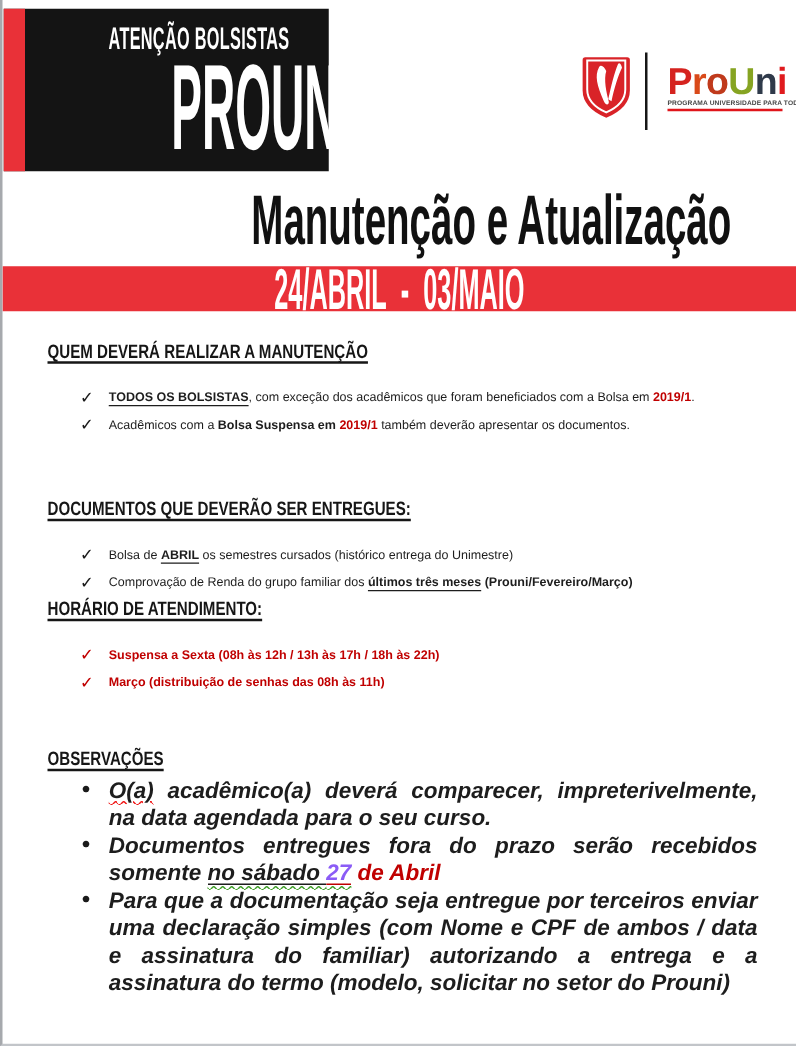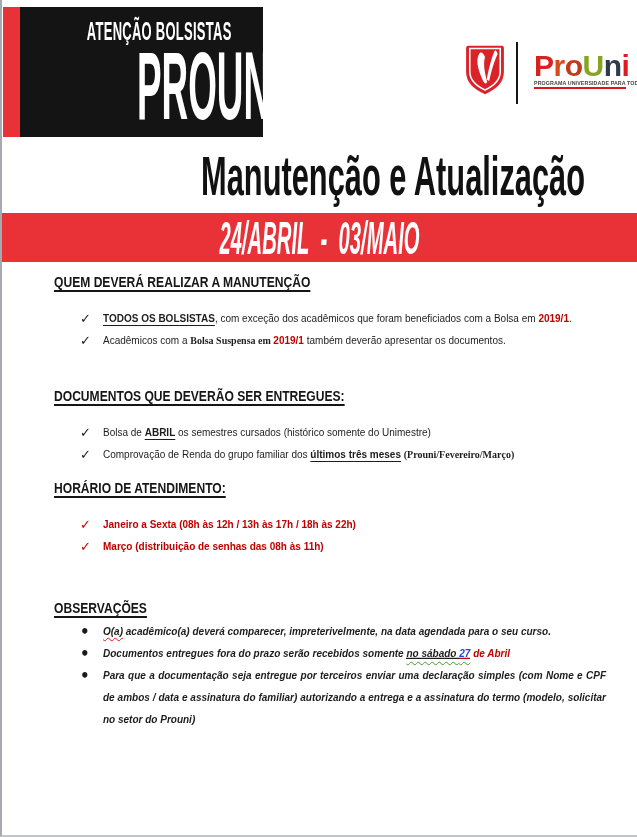--- a/index.html
+++ b/index.html
@@ -18,47 +18,47 @@
   .shield{position:absolute;left:462px;top:44px;width:42px;height:52px;}
   .logo-divider{position:absolute;left:514px;top:42px;width:2px;height:62px;background:#161616;}
   .prouni{position:absolute;left:532px;top:52px;width:96px;}
   .prouni-word{font-size:30px;font-weight:700;line-height:28px;letter-spacing:-.5px;white-space:nowrap;}
   .prouni-sub{font-size:10px;font-weight:700;color:#444;white-space:nowrap;transform:scale(.53);transform-origin:left top;width:190px;letter-spacing:.2px;}
   .prouni-line{width:92px;height:2px;background:#e0151b;margin-top:-4px;}
   
   .main-title{position:absolute;top:147px;left:0;right:0;text-align:center;margin-left:42px;}
   .main-title span{display:inline-block;font-size:56px;line-height:58px;font-weight:700;color:#111;white-space:nowrap;transform:scaleX(.55);transform-origin:center;letter-spacing:0;}
   
-  .date-banner{position:absolute;top:213px;left:0;right:0;height:49px;background:#e93138;display:flex;align-items:center;justify-content:center;font-style:italic;}
+  .date-banner{position:absolute;top:213px;left:0;right:0;height:36px;background:#e93138;display:flex;align-items:center;justify-content:center;}
   .date-banner span{display:inline-block;color:#fff;font-size:46px;font-weight:700;white-space:nowrap;transform:scaleX(.44);transform-origin:center;}
   
-  .sec{position:absolute;left:36px;right:31px;margin-left:16px;}
+  .sec{position:absolute;left:36px;right:31px;}
   .sec h2{margin:0;font-size:15.5px;line-height:20px;font-weight:700;white-space:nowrap;
     transform:scaleX(.78);transform-origin:left center;color:#161616;
     text-decoration:underline;text-decoration-thickness:1.5px;text-underline-offset:3px;}
   .items{margin-top:16px;}
   .sec4 .items{margin-top:3px;}
   .item{display:flex;align-items:flex-start;padding-left:26px;}
   .marker{flex:none;width:23px;font-weight:700;font-size:13px;line-height:22.4px;font-family:"DejaVu Sans","Liberation Sans",sans-serif;}
   .item p{margin:0;flex:1;font-size:10px;line-height:22.4px;text-align:justify;color:#1d1d1d;}
   
-  .b{font-weight:700;font-family:Liberation Serif, serif;}
+  .b{font-weight:700;}
   .bu{font-weight:700;text-decoration:underline;text-decoration-thickness:1.3px;text-underline-offset:3px;}
   .rb{font-weight:700;color:#c00000;}
   .rd{color:#c00000;}
   .spell{text-decoration:underline wavy #f01414;text-decoration-thickness:1px;text-underline-offset:2px;}
   .uw{text-decoration:underline wavy #3f9e28;text-decoration-thickness:1px;text-underline-offset:4px;box-shadow:inset 0 -1.2px 0 #1d1d1d;}
-  .ruw{color:#1d4ed8;text-decoration:underline wavy #3f9e28;text-decoration-thickness:1px;text-underline-offset:4px;box-shadow:inset 0 -1.2px 0 #c00000;}
+  .ruw{color:#8b5cf6;text-decoration:underline wavy #3f9e28;text-decoration-thickness:1px;text-underline-offset:4px;box-shadow:inset 0 -1.2px 0 #c00000;}
   
   .sec3 .item p{color:#c00000;font-weight:700;text-align:left;}
   .sec3 .marker{color:#c00000;}
   
-  .sec4 .item p{font-weight:700;font-style:italic;font-size:10px;line-height:22px;}
+  .sec4 .item p{font-weight:700;font-style:italic;font-size:18px;line-height:22px;}
   .sec4 .marker{font-size:15px;line-height:22px;}
-  .sec1{top:272px;} .sec2{top:386px;} .sec3{top:478px;} .sec4{top:598px;}
+  .sec1{top:272px;} .sec2{top:398px;} .sec3{top:478px;} .sec4{top:598px;}
 </style>
 </head>
 <body>
 
 <div class="page">
 
   <div class="top-banner">
     <div class="red-stripe"></div>
     <div class="banner-text">
       <div><span class="banner-line1">ATENÇÃO BOLSISTAS</span></div>
@@ -101,35 +101,35 @@
         <p><span>Acadêmicos com a </span><span class="b">Bolsa Suspensa em </span><span class="rb">2019/1</span><span> também deverão apresentar os documentos.</span></p>
       </div>
     </div>
   </section>
 
   <section class="sec sec2">
     <h2>DOCUMENTOS QUE DEVERÃO SER ENTREGUES:</h2>
     <div class="items">
       <div class="item">
         <span class="marker">✓</span>
-        <p><span>Bolsa de </span><span class="bu">ABRIL</span><span> os semestres cursados (histórico somente do Unimestre)</span></p>
+        <p><span>Bolsa de </span><span class="bu">ABRIL</span><span> os semestres cursados (histórico entrega do Unimestre)</span></p>
       </div>
       <div class="item">
         <span class="marker">✓</span>
         <p><span>Comprovação de Renda do grupo familiar dos </span><span class="bu">últimos três meses</span><span> </span><span class="b">(Prouni/Fevereiro/Março)</span></p>
       </div>
     </div>
   </section>
 
   <section class="sec sec3">
     <h2>HORÁRIO DE ATENDIMENTO:</h2>
     <div class="items">
       <div class="item">
         <span class="marker">✓</span>
-        <p><span>Janeiro a Sexta (08h às 12h / 13h às 17h / 18h às 22h)</span></p>
+        <p><span>Suspensa a Sexta (08h às 12h / 13h às 17h / 18h às 22h)</span></p>
       </div>
       <div class="item">
         <span class="marker">✓</span>
         <p><span>Março (distribuição de senhas das 08h às 11h)</span></p>
       </div>
     </div>
   </section>
 
   <section class="sec sec4">
     <h2>OBSERVAÇÕES</h2>

